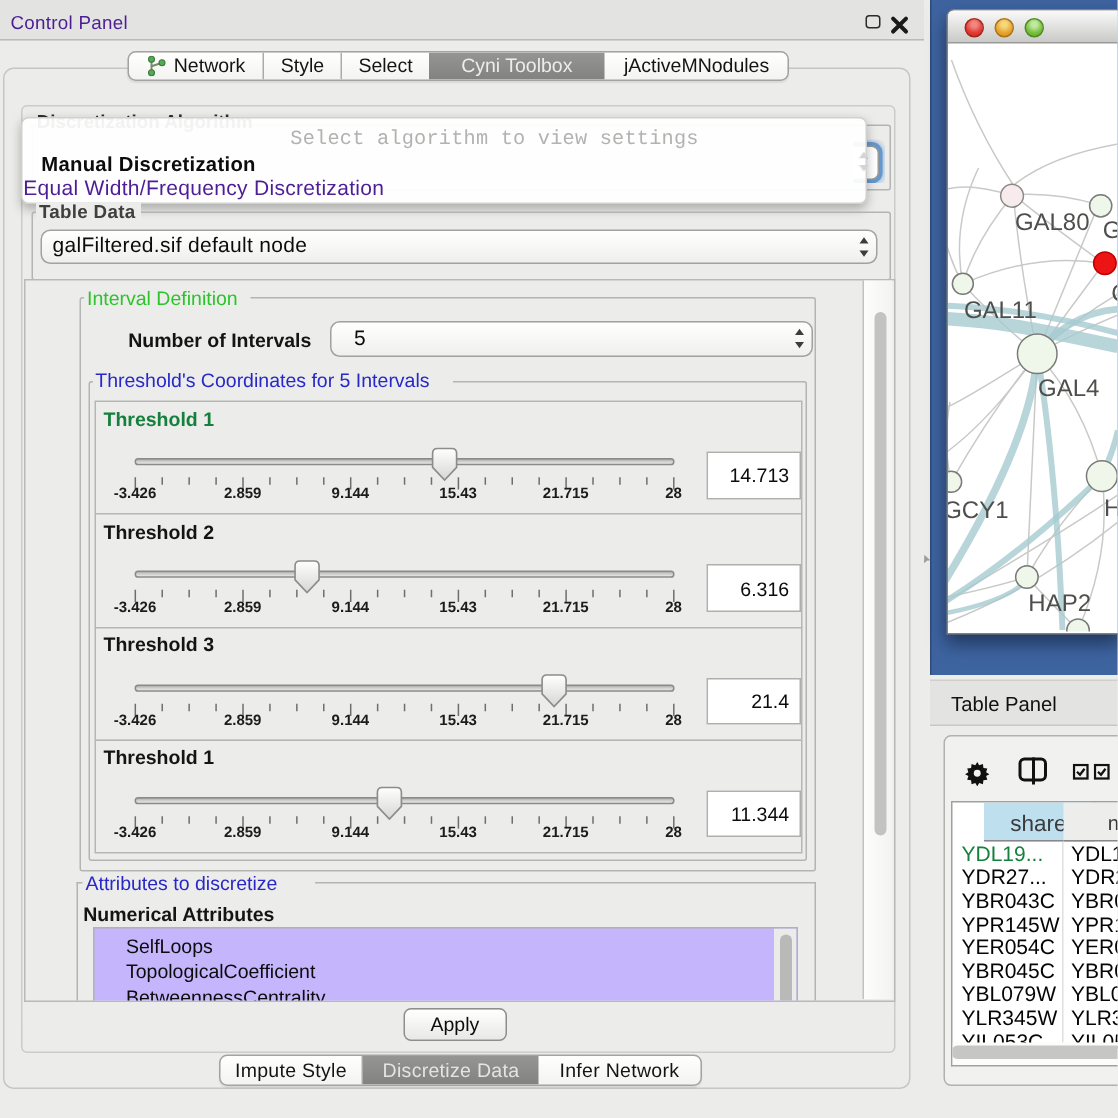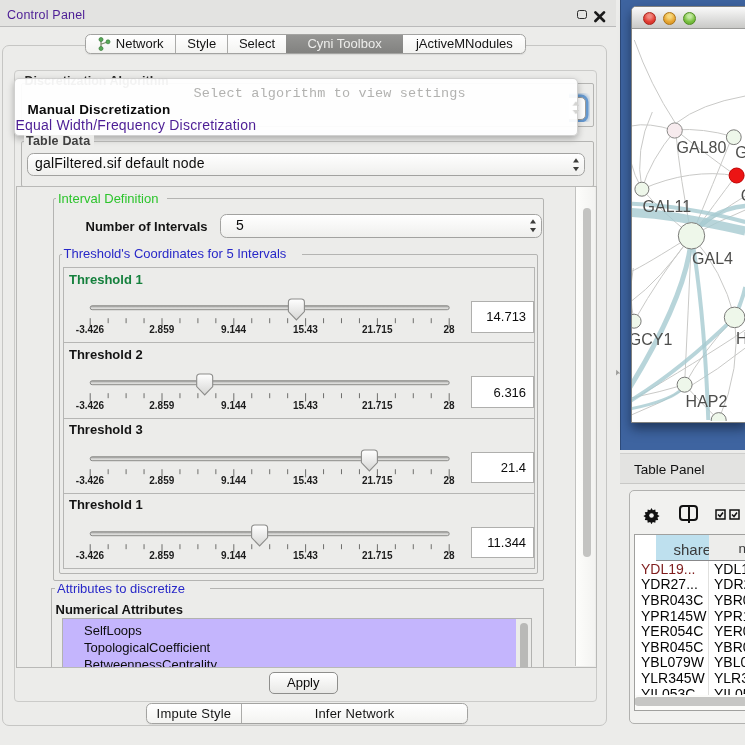--- a/index.html
+++ b/index.html
@@ -277,20 +277,22 @@
 </div>
 
 <div class="abs" style="left:269px;top:671.5px;width:66.5px;height:20.5px;border:1px solid #8e8e8c;border-radius:5px;
      background:linear-gradient(#ffffff,#e8e8e6);display:flex;align-items:center;justify-content:center;
      font-size:13px;color:#0c0c0c;">Apply</div>
 
 <div class="abs" style="left:145.6px;top:702.6px;width:320.3px;height:19.6px;
      border:1px solid #a3a3a1;border-radius:5.5px;background:linear-gradient(#ffffff,#f3f3f1);
      box-shadow:0 1px 1px rgba(0,0,0,0.08);display:flex;font-size:13px;letter-spacing:0.2px;color:#141414;overflow:hidden;">
   <div style="width:94.7px;display:flex;align-items:center;justify-content:center;border-right:1px solid #ababa9;">Impute Style</div>
+  <div style="width:116.7px;display:flex;align-items:center;justify-content:center;
+       background:linear-gradient(#959593,#828280);color:#e4e4e2;">Discretize Data</div>
   <div style="flex:1;display:flex;align-items:center;justify-content:center;">Infer Network</div>
 </div>
 
 <div class="abs" style="left:620px;top:0;width:125px;height:450px;background:#3e64a0;border-left:1.5px solid #2d4a79;"></div>
 
 <div class="abs" style="left:630.7px;top:5.5px;width:114.8px;height:415px;border:1px solid #828280;border-radius:5px 0 0 0;
      box-shadow:0 6px 12px rgba(10,20,40,0.55);background:#fff;overflow:hidden;">
   <div style="position:absolute;left:0;top:0;width:116px;height:21.5px;
        background:linear-gradient(#fafafa,#c9c9c7);border-bottom:1px solid #9a9a98;"></div>
   <div style="position:absolute;left:11px;top:5.5px;width:11px;height:11px;border-radius:50%;
@@ -379,21 +381,21 @@
 
 <div class="abs" style="left:633.5px;top:533.5px;width:111.5px;height:175.5px;background:#fff;border:1px solid #a0a09e;border-right:none;overflow:hidden;">
   <div style="position:absolute;left:0;top:0;width:73px;height:25px;background:#bee0ee;border-right:1px solid #8f8f8d;border-bottom:1px solid #88888a;
        font-size:15px;color:#3a3a3a;margin-left:21px;">
       <span style="position:absolute;left:18px;top:6px;">shared...</span>
     </div>
   <div style="position:absolute;left:74px;top:0;width:200px;height:25px;background:#ededeb;border-bottom:1px solid #88888a;
        font-size:12.5px;color:#3a3a3a;">
       <span style="position:absolute;left:30px;top:6.5px;font-size:13.5px;">na</span>
     </div>
-  <div style="position:absolute;left:6.5px;top:26.3px;font-size:14px;color:#7f1d1d;">YDL19...</div>
+  <div style="position:absolute;left:6.5px;top:26.3px;font-size:14px;color:#15803d;">YDL19...</div>
 <div style="position:absolute;left:79.5px;top:26.3px;font-size:14px;color:#050505;">YDL194W</div>
 <div style="position:absolute;left:6.5px;top:41.9px;font-size:14px;color:#050505;">YDR27...</div>
 <div style="position:absolute;left:79.5px;top:41.9px;font-size:14px;color:#050505;">YDR277C</div>
 <div style="position:absolute;left:6.5px;top:57.5px;font-size:14px;color:#050505;">YBR043C</div>
 <div style="position:absolute;left:79.5px;top:57.5px;font-size:14px;color:#050505;">YBR043C</div>
 <div style="position:absolute;left:6.5px;top:73.1px;font-size:14px;color:#050505;">YPR145W</div>
 <div style="position:absolute;left:79.5px;top:73.1px;font-size:14px;color:#050505;">YPR145W</div>
 <div style="position:absolute;left:6.5px;top:88.7px;font-size:14px;color:#050505;">YER054C</div>
 <div style="position:absolute;left:79.5px;top:88.7px;font-size:14px;color:#050505;">YER054C</div>
 <div style="position:absolute;left:6.5px;top:104.3px;font-size:14px;color:#050505;">YBR045C</div>

